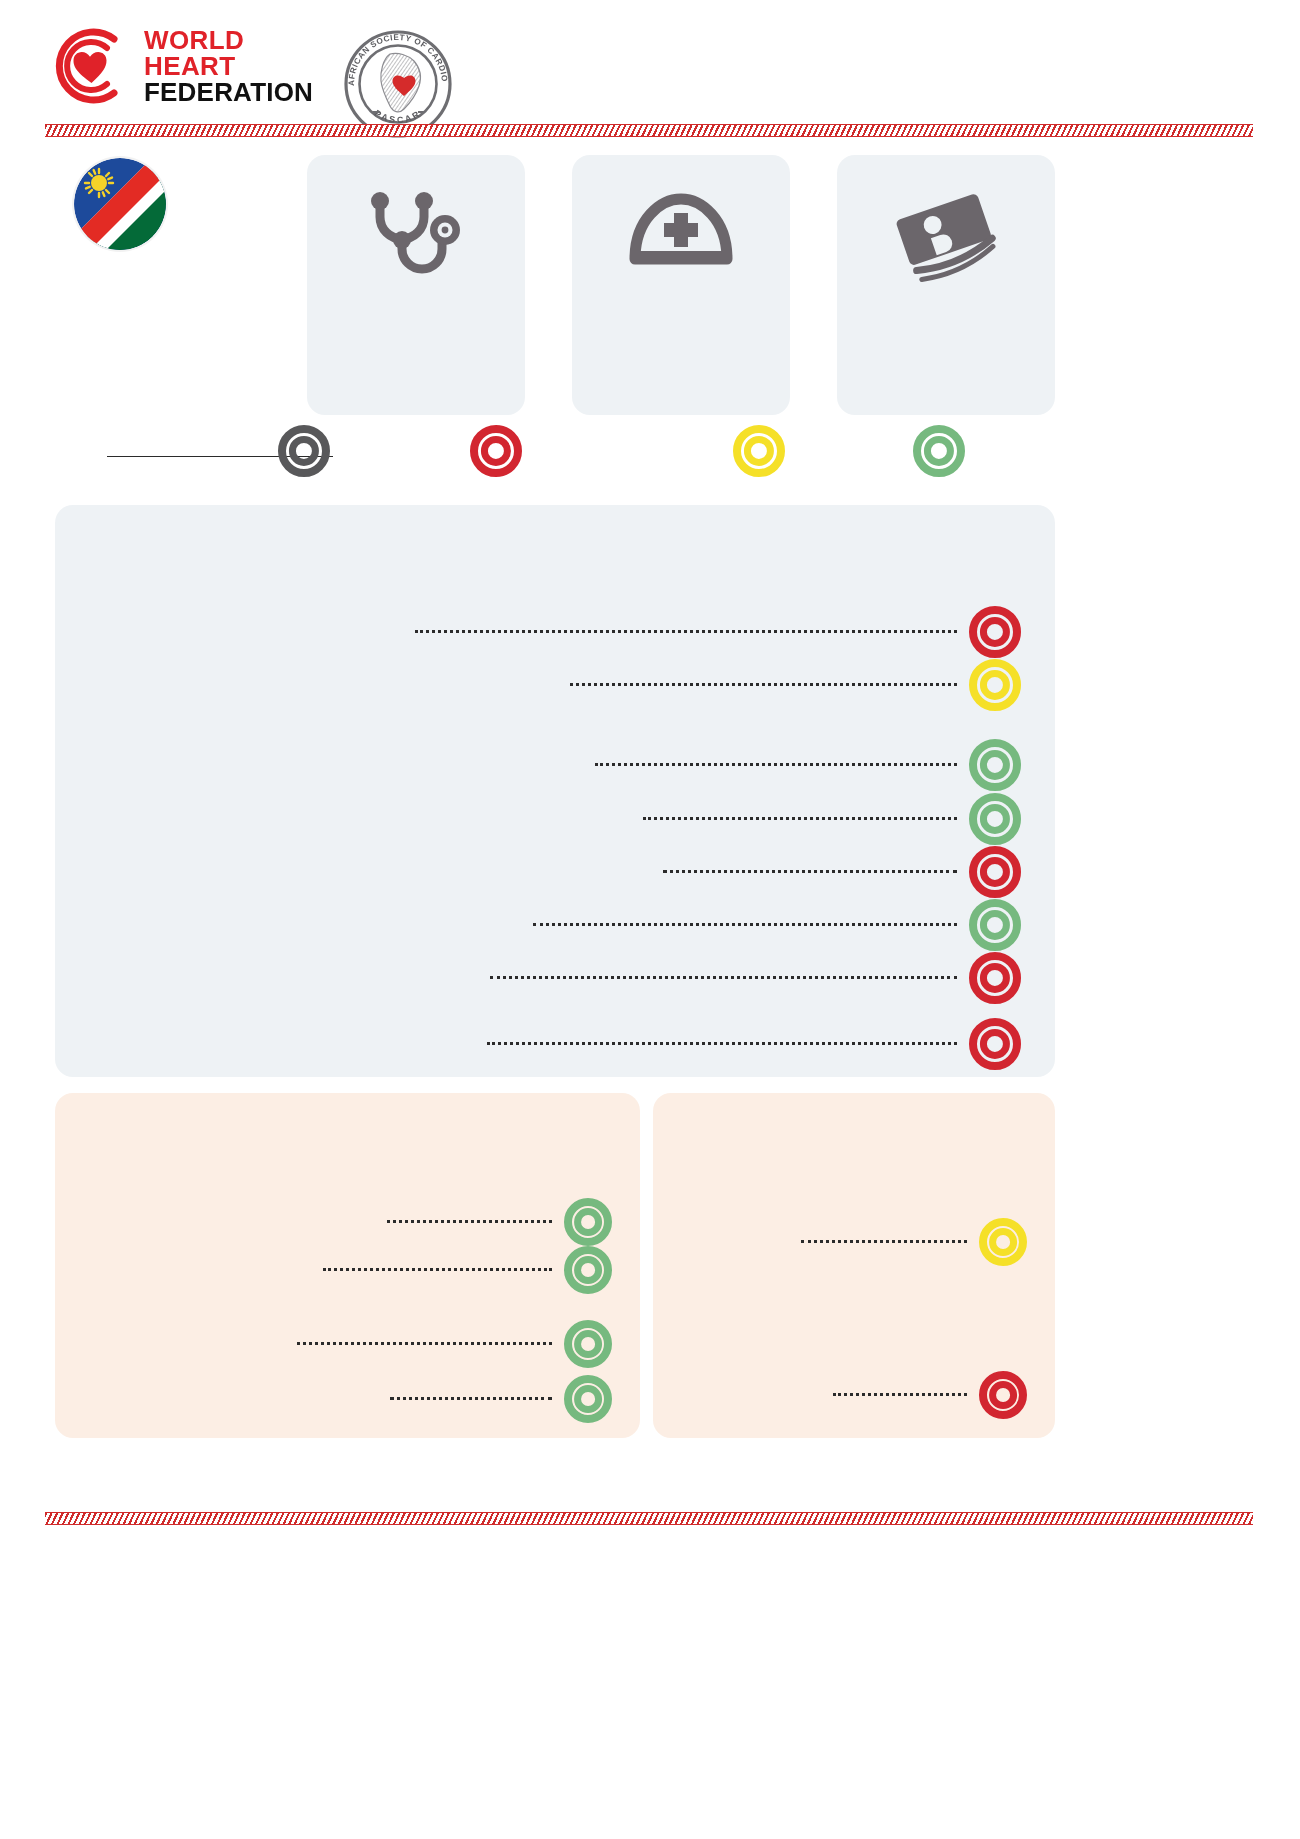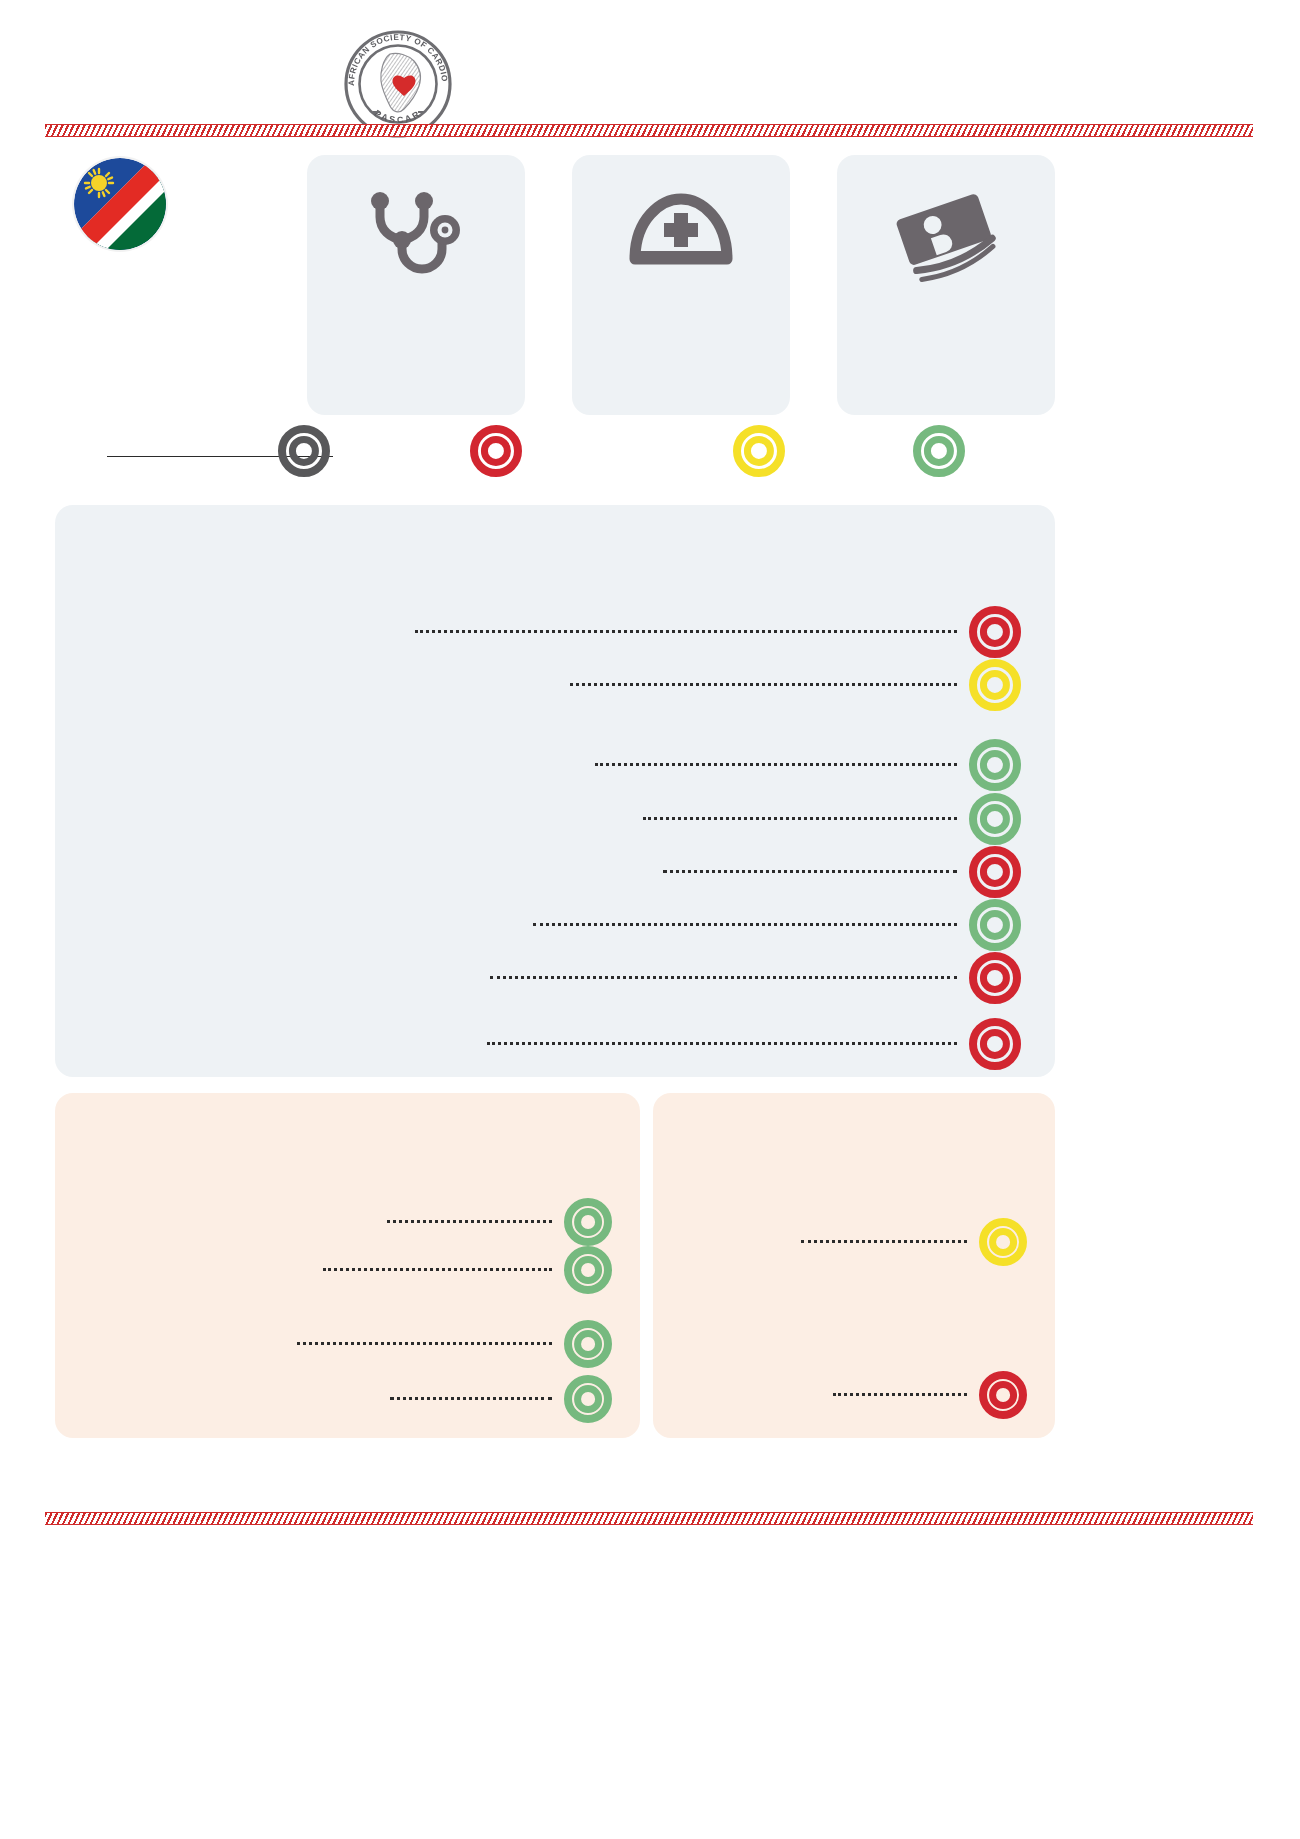--- a/index.html
+++ b/index.html
@@ -128,20 +128,35 @@
   .brow .label{font-size:15px;color:#2b2b2b;white-space:nowrap;}
   .brow .leader{border-bottom:3.4px dotted #2b2b2b;}
 </style>
 </head>
 <body>
 
 <div class="page">
 
   <div class="header">
 
+    <div class="whf-logo">
+      <div class="whf-mark">
+        <svg width="78" height="78" viewBox="0 0 78 78">
+          <path d="M62 12 A34 34 0 1 0 62 66" fill="none" stroke="#e02229" stroke-width="7" stroke-linecap="round"></path>
+          <path d="M55 21 A24 24 0 1 0 55 57" fill="none" stroke="#e02229" stroke-width="6" stroke-linecap="round"></path>
+          <path d="M39.5 56 C25 45.5 21.5 40 21.5 33.5 C21.5 28.5 25.2 25 29.8 25 C33 25 36 26.8 38 29.8
+                   C40 26.8 43 25 46.2 25 C50.8 25 54.5 28.5 54.5 33.5 C54.5 40 51 45.5 39.5 56 Z" fill="#e02229"></path>
+        </svg>
+      </div>
+      <div class="whf-text">
+        <span class="l1">WORLD</span>
+        <span class="l2">HEART</span>
+        <span class="l3">FEDERATION</span>
+      </div>
+    </div>
 
     <div class="pascar-logo">
       <svg width="112" height="112" viewBox="0 0 112 112">
         <defs>
           <path id="arcTop" d="M12,56 A44,44 0 0 1 100,56"></path>
           <path id="arcBot" d="M17,56 A39,39 0 0 0 95,56"></path>
           <pattern id="hatchAfrica" width="3" height="3" patternUnits="userSpaceOnUse" patternTransform="rotate(35)">
             <rect width="3" height="3" fill="#ffffff"></rect>
             <line x1="0" y1="0" x2="0" y2="3" stroke="#8d8d92" stroke-width="1.1"></line>
           </pattern>

